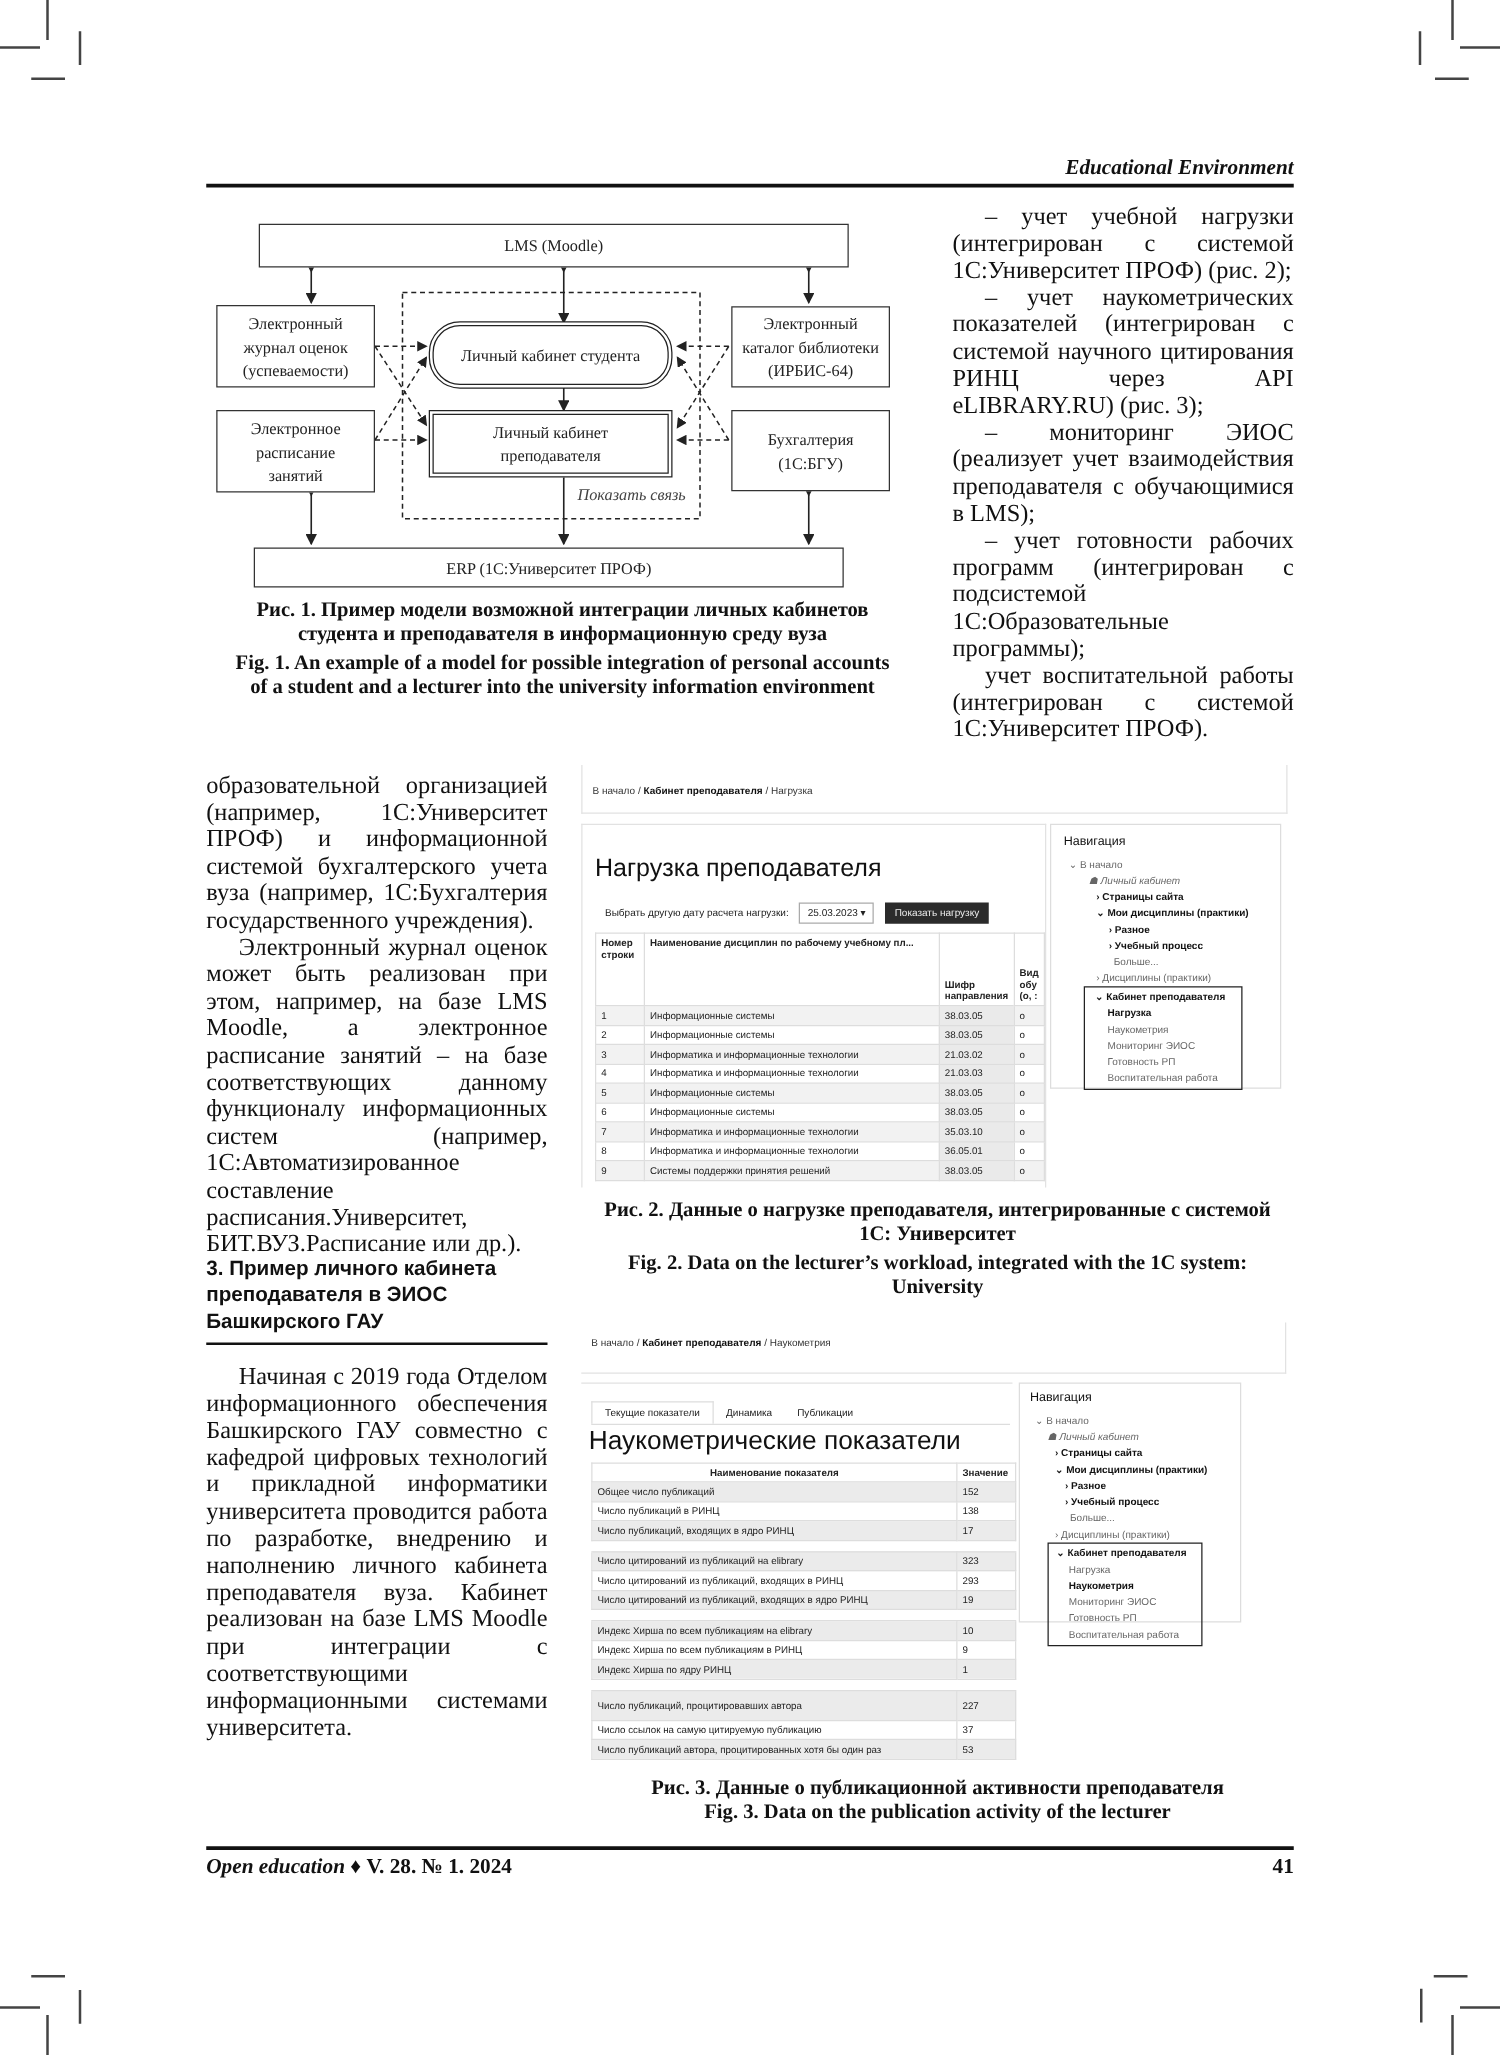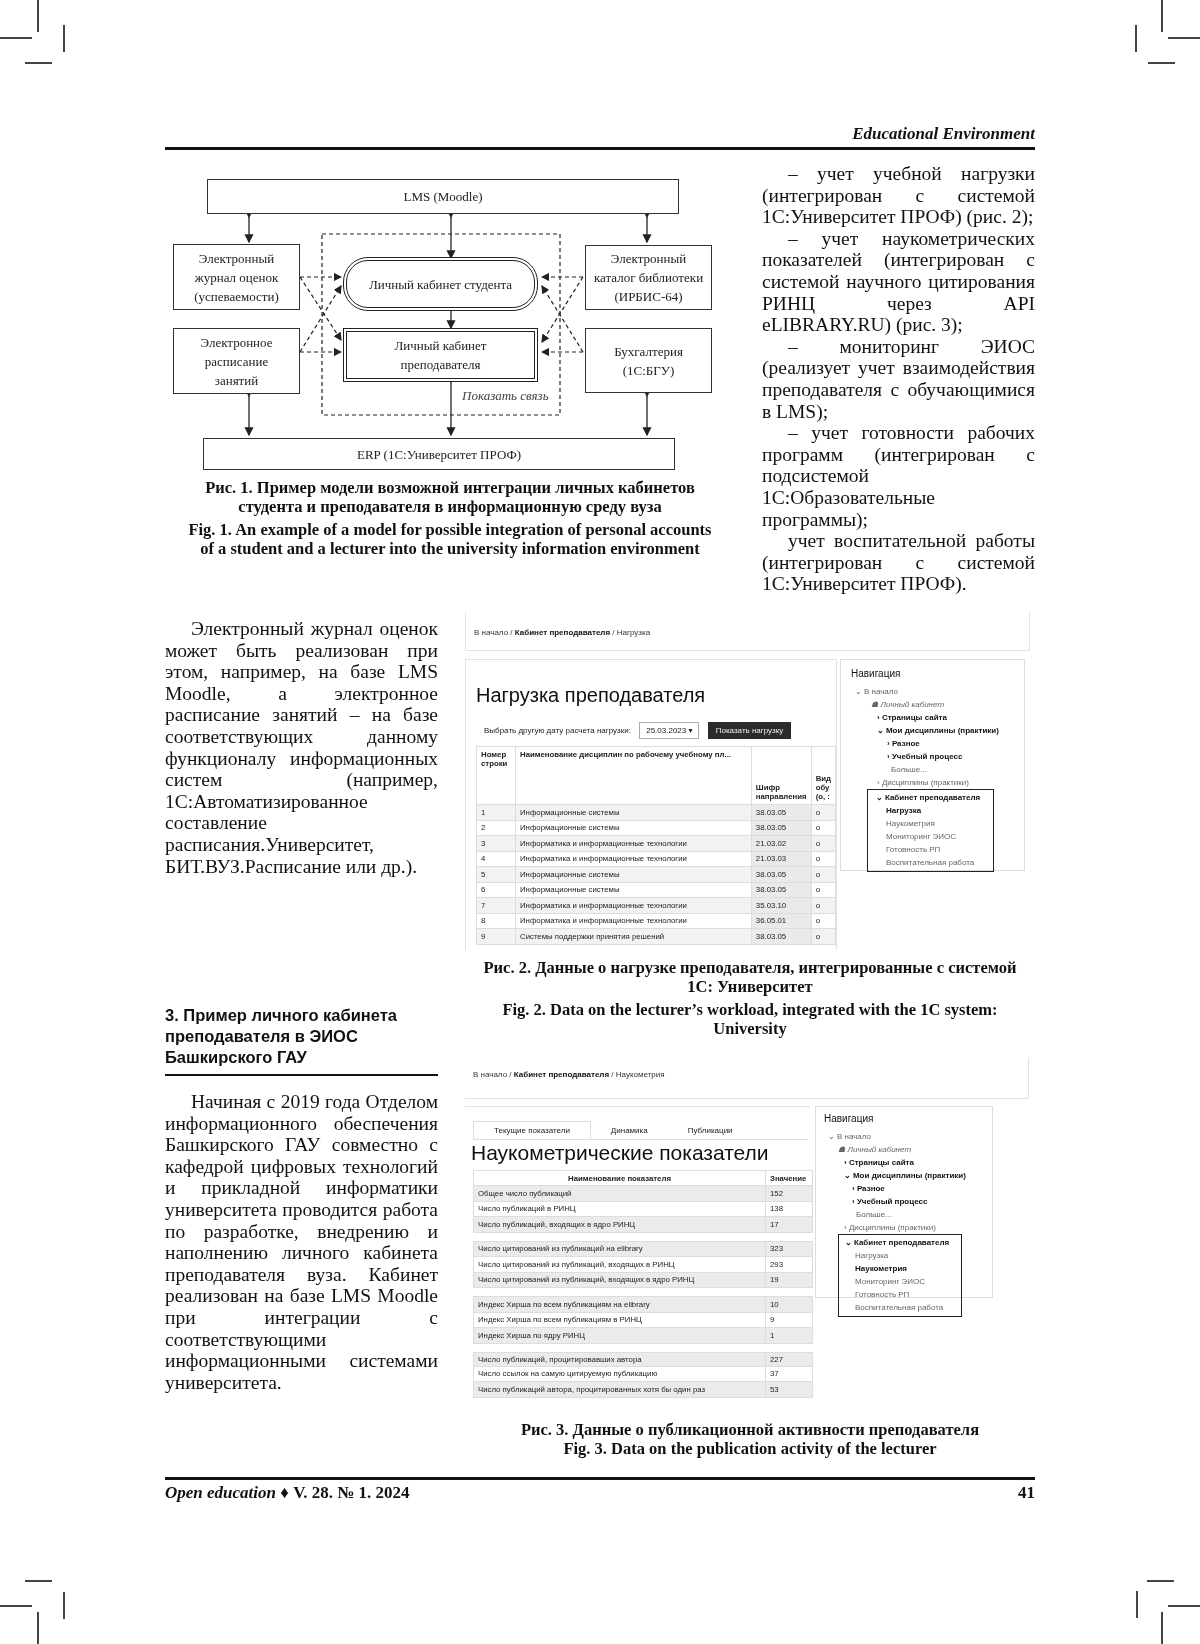--- a/index.html
+++ b/index.html
@@ -30,21 +30,21 @@
   table.mt td,table.mt th{border:1px solid #ddd;padding:0 4px;text-align:left;}
   .nav{position:absolute;border:1px solid #ddd;background:#fff;font-size:8px;color:#333;}
   .nav .h{font-size:10px;color:#111;margin-bottom:6px;}
   .nav .it{height:13px;line-height:13px;white-space:nowrap;}
   .nav .b{font-weight:bold;color:#111;}
   .nav .g{color:#666;}
   .navbox{border:1.5px solid #222;margin-left:16px;padding:1px 0 2px 0;}
   .btn-dark{background:#2b2b2b;color:#eee;font-size:8px;padding:4px 8px;display:inline-block;}
   .sel{border:1px solid #aaa;font-size:8px;padding:3px 6px;display:inline-block;}
   .tabs{font-size:8px;}
-  .tabs span{display:inline-block;padding:4px 20px;}
+  .tabs span{display:inline-block;padding:4px 10px;}
   .tabs .active{border:1px solid #ddd;border-bottom:none;}
   .sep td{height:8px;border-left:none!important;border-right:none!important;border-top:1px dotted #bbb!important;border-bottom:1px solid #ddd!important;background:#fff!important;}
 </style>
 </head>
 <body>
 
 <div class="crop" style="left:37px;top:0;width:2px;height:32px;"></div>
 <div class="crop" style="left:0;top:37px;width:32px;height:2px;"></div>
 <div class="crop" style="left:63px;top:25px;width:2px;height:27px;"></div>
 <div class="crop" style="left:25px;top:62px;width:27px;height:2px;"></div>
@@ -128,20 +128,21 @@
 
 <div class="abs col-text" style="left:762px;top:163px;width:273px;">
   <p>– учет учебной нагрузки (интегрирован с системой 1С:Университет ПРОФ) (рис. 2);</p>
   <p>– учет наукометрических показателей (интегрирован с системой научного цитирования РИНЦ через API eLIBRARY.RU) (рис. 3);</p>
   <p>– мониторинг ЭИОС (реализует учет взаимодействия преподавателя с обучающимися в LMS);</p>
   <p>– учет готовности рабочих программ (интегрирован с подсистемой 1С:Образовательные программы);</p>
   <p>учет воспитательной работы (интегрирован с системой 1С:Университет ПРОФ).</p>
 </div>
 
 <div class="abs col-text" style="left:165px;top:618px;width:273px;">
+  <p class="noindent">образовательной организацией (например, 1С:Университет ПРОФ) и информационной системой бухгалтерского учета вуза (например, 1С:Бухгалтерия государственного учреждения).</p>
   <p>Электронный журнал оценок может быть реализован при этом, например, на базе LMS Moodle, а электронное расписание занятий – на базе соответствующих данному функционалу информационных систем (например, 1С:Автоматизированное составление расписания.Университет, БИТ.ВУЗ.Расписание или др.).</p>
 </div>
 <div class="abs" style="left:165px;top:1005px;width:273px;font-family:'Liberation Sans',sans-serif;font-weight:bold;font-size:16.5px;line-height:21px;">3. Пример личного кабинета преподавателя в ЭИОС Башкирского ГАУ</div>
 <div class="abs" style="left:165px;top:1074px;width:273px;height:2px;background:#111;"></div>
 <div class="abs col-text" style="left:165px;top:1091px;width:273px;">
   <p>Начиная с 2019 года Отделом информационного обеспечения Башкирского ГАУ совместно с кафедрой цифровых технологий и прикладной информатики университета проводится работа по разработке, внедрению и наполнению личного кабинета преподавателя вуза. Кабинет реализован на базе LMS Moodle при интеграции с соответствующими информационными системами университета.</p>
 </div>
 
 <div class="abs shot" style="left:465px;top:612px;width:565px;height:335px;">
   <div class="abs" style="left:0;top:0;width:563px;height:38px;border:1px solid #e2e2e2;border-top:none;">
@@ -308,21 +309,21 @@
             <td>Индекс Хирша по всем публикациям в РИНЦ</td>
             <td>9</td>
           </tr>
           <tr style="height: 15.5px; background: rgb(235, 235, 235);">
             <td>Индекс Хирша по ядру РИНЦ</td>
             <td>1</td>
           </tr>
           <tr class="sep">
             <td colspan="2"></td>
           </tr>
-          <tr style="height: 14px; background: rgb(235, 235, 235);">
+          <tr style="height: 24px; background: rgb(235, 235, 235);">
             <td>Число публикаций, процитировавших автора</td>
             <td>227</td>
           </tr>
           <tr style="height: 15.5px;">
             <td>Число ссылок на самую цитируемую публикацию</td>
             <td>37</td>
           </tr>
           <tr style="height: 15.5px; background: rgb(235, 235, 235);">
             <td>Число публикаций автора, процитированных хотя бы один раз</td>
             <td>53</td>

